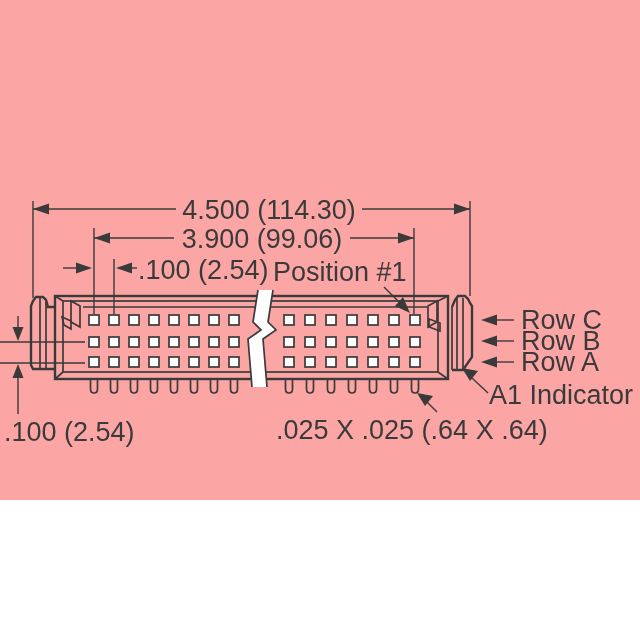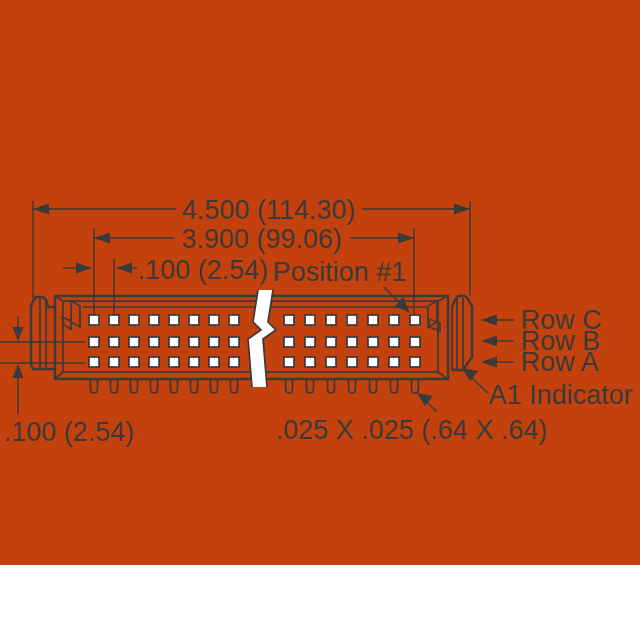--- a/index.html
+++ b/index.html
@@ -1,16 +1,16 @@
 <!DOCTYPE html>
 <html><head>
 <meta charset="utf-8">
 <style>
   html,body{margin:0;padding:0;background:#ffffff;}
-  .canvas{width:640px;height:565px;background:#c2410c;position:relative;overflow:hidden;}
+  .canvas{width:640px;height:500px;background:#fca5a5;position:relative;overflow:hidden;}
   svg{display:block;}
   text{font-family:"Liberation Sans","DejaVu Sans",sans-serif;font-size:27px;fill:#3a3a3a;}
   .thick{fill:none;stroke:#3a3a3a;stroke-width:2.4;stroke-linejoin:miter;}
   .med{fill:none;stroke:#3a3a3a;stroke-width:1.7;}
   .thin{fill:none;stroke:#3a3a3a;stroke-width:1.4;}
   .head{fill:#3a3a3a;stroke:none;}
   .mask{fill:#ffffff;stroke:none;}
   #pins rect{fill:#ffffff;stroke:#3a3a3a;stroke-width:1.7;}
   #legs path{fill:none;stroke:#3a3a3a;stroke-width:1.7;}
 </style>

